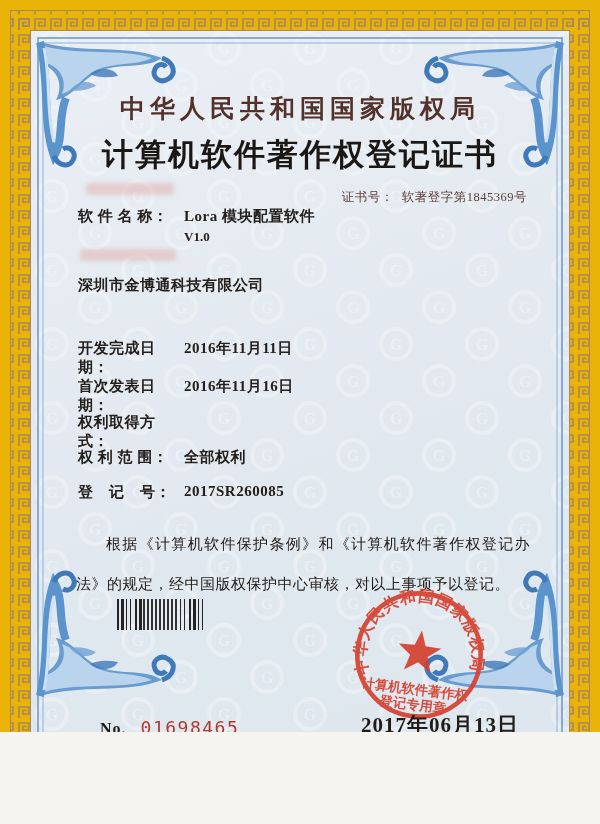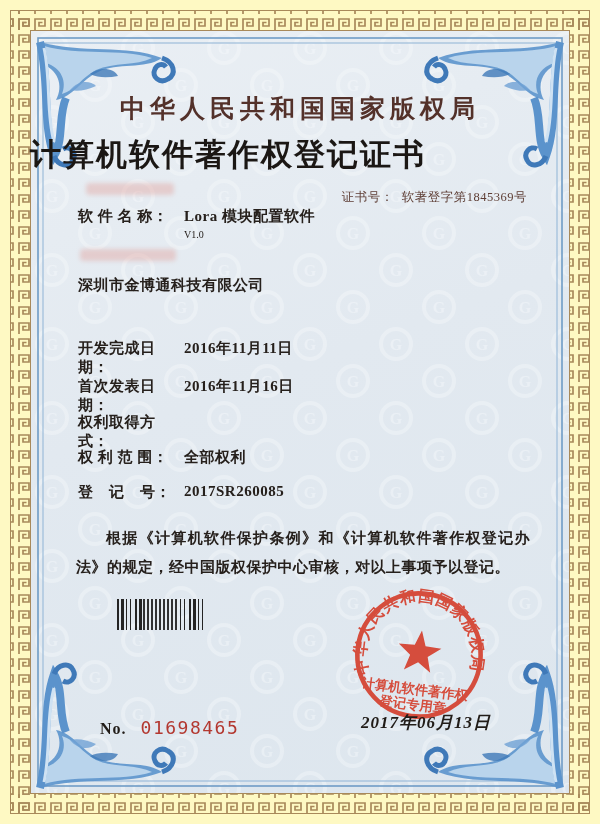--- a/index.html
+++ b/index.html
@@ -1,19 +1,19 @@
 <!DOCTYPE html>
 <html><head>
 <meta charset="utf-8">
 <style>
   * { margin:0; padding:0; box-sizing:border-box; }
   html,body { width:600px; }
   body { font-family:"Liberation Serif","DejaVu Serif",serif; background:#f6f4ee; }
 
-  .page { position:relative; width:600px; height:824px; background:#fef9c3; overflow:hidden; }
+  .page { position:relative; width:600px; height:732px; background:#eab308; overflow:hidden; }
 
   
   .paper {
     position:absolute; left:30px; top:30px; width:540px; height:764px;
     background:linear-gradient(160deg,#eaeff4 0%, #e2e9f0 45%, #dde6ee 100%);
   }
   .frame-svg, .watermark-svg { position:absolute; left:0; top:0; pointer-events:none; }
   .watermark-svg { left:30px; top:30px; }
 
   
@@ -23,45 +23,45 @@
   .corner.bl { left:34px;  bottom:30px; transform:scaleY(-1); }
   .corner.br { right:34px; bottom:30px; transform:scale(-1,-1); }
 
   .authority {
     position:absolute; left:30px; right:30px; top:92px;
     text-align:center; font-size:25px; font-weight:bold; letter-spacing:5px;
     color:#53312a;
   }
   .cert-title {
     position:absolute; left:30px; right:30px; top:134px;
-    text-align:left; font-size:31px; font-weight:bold; letter-spacing:2px;
+    text-align:center; font-size:31px; font-weight:bold; letter-spacing:2px;
     color:#1b1714;
   }
   .cert-no-line {
     position:absolute; top:189px; right:73px;
     font-size:12.5px; color:#5d3d34; letter-spacing:.5px;
   }
   .cert-no-line .num { margin-left:8px; }
 
   .field-row { position:absolute; left:78px; display:flex; color:#26201c;
     font-size:15px; font-weight:600; letter-spacing:.5px; }
   .field-row .lab { display:inline-block; width:106px; flex:0 0 106px; }
   .field-row .val {}
   .row-0 { top:207px; } .row-0b { top:229px; left:184px; position:absolute;
-    font-size:10px; font-weight:400; color:#26201c; }
+    font-size:13px; font-weight:700; color:#26201c; }
   .row-1 { top:276px; }
   .row-2 { top:339px; }
   .row-3 { top:377px; }
   .row-4 { top:413px; }
   .row-5 { top:448px; }
   .row-6 { top:483px; }
 
   .statement {
     position:absolute; left:76px; top:524px; width:454px;
-    font-size:15px; line-height:29px; font-weight:700; letter-spacing:.5px;
+    font-size:15px; line-height:40px; font-weight:400; letter-spacing:.5px;
     color:#26201c; text-indent:2em; text-align:justify;
   }
 
   
   .smudge { position:absolute; background:rgba(224,122,110,.28); filter:blur(2px); border-radius:4px; }
   .smudge.s1 { left:86px; top:183px; width:88px; height:12px; }
   .smudge.s2 { left:80px; top:249px; width:96px; height:12px; }
 
   
   .barcode {
@@ -78,21 +78,21 @@
       repeating-linear-gradient(90deg, rgba(30,30,30,.9) 0 2px, transparent 2px 4px),
       repeating-linear-gradient(0deg, rgba(230,236,241,.95) 0 2px, transparent 2px 4px);
   }
 
   
   .seal { position:absolute; left:342px; top:578px; width:154px; height:154px;
     transform:rotate(7deg); opacity:.92; }
 
   .issue-date {
     position:absolute; left:361px; top:711px;
-    font-size:17px; font-weight:bold; color:#211c18; letter-spacing:1px;font-style:italic;
+    font-size:21px; font-weight:bold; color:#211c18; letter-spacing:1px;
   }
 
   .serial { position:absolute; left:100px; top:717px; font-size:16px; }
   .serial .no { font-weight:bold; color:#211c18; letter-spacing:1px; }
   .serial .digits { font-family:"DejaVu Sans Mono",monospace; font-size:18px;
     color:#b33830; letter-spacing:1.5px; margin-left:10px; }
 </style>
 </head>
 <body>
 

